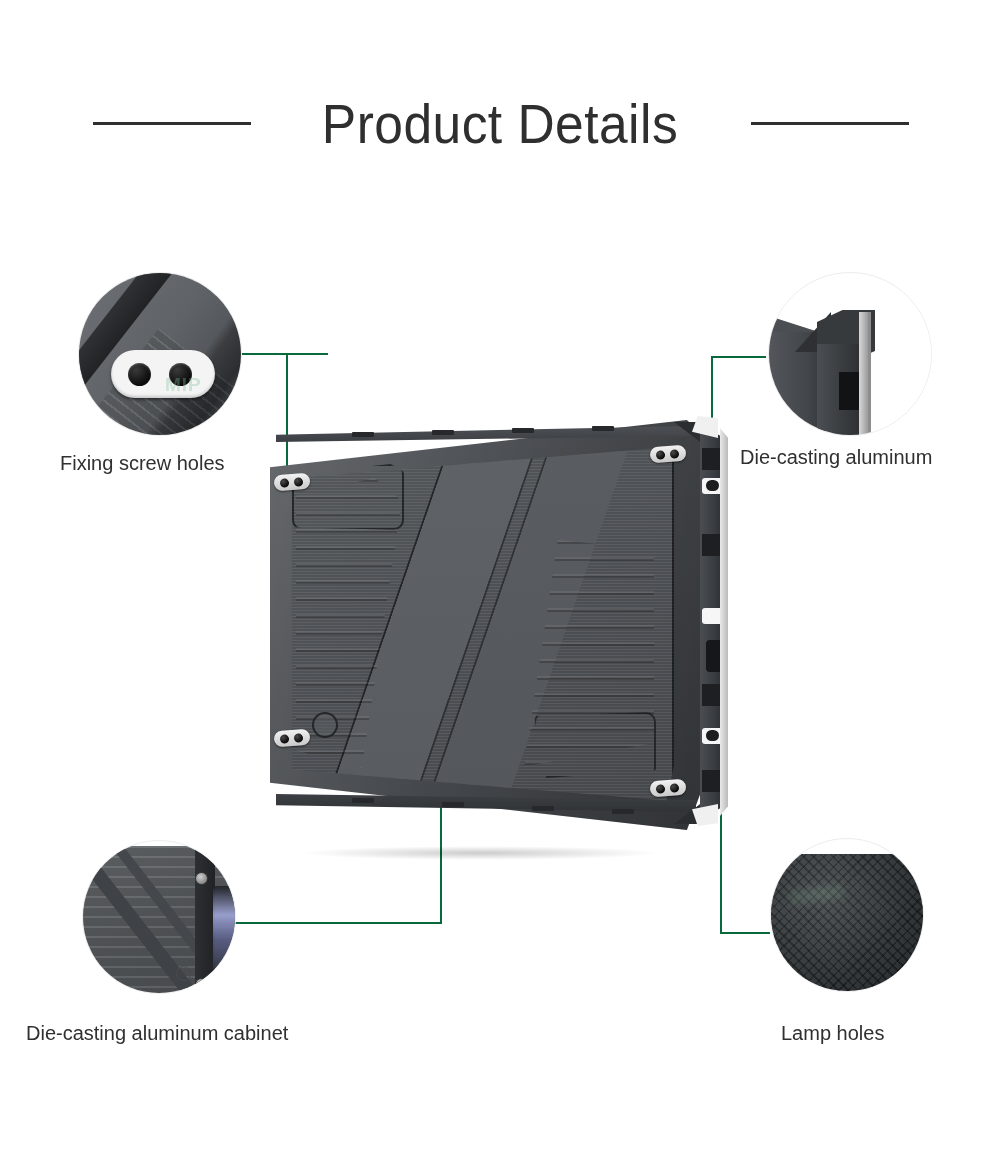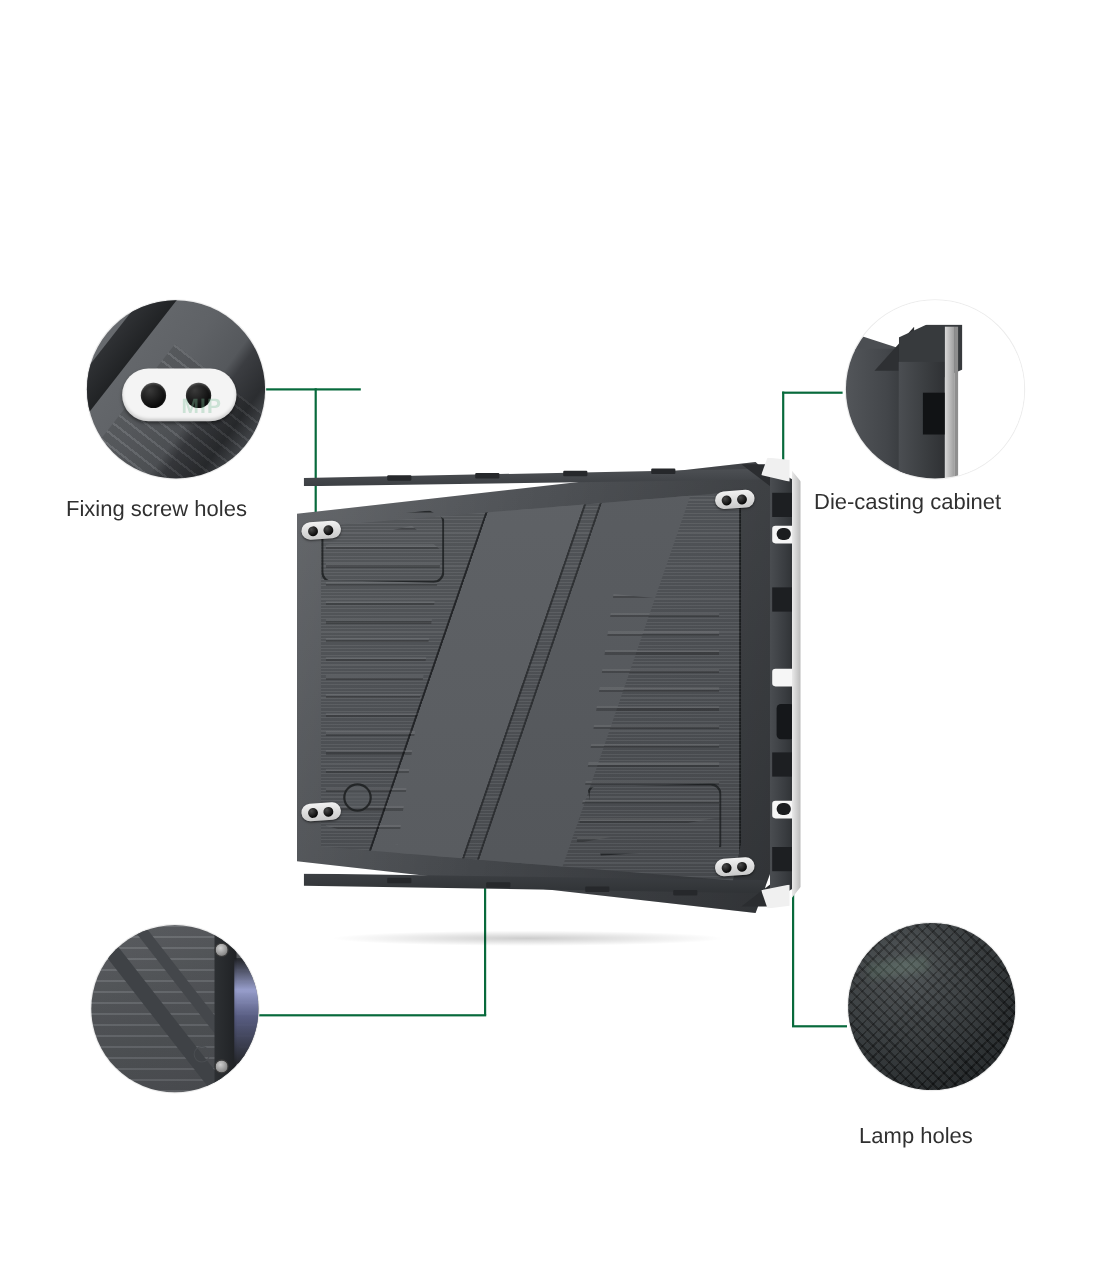--- a/index.html
+++ b/index.html
@@ -32,21 +32,21 @@
 
   
   .conn{position:absolute;background:#086a3c;}
   .conn.h{height:1.6px;}
   .conn.v{width:1.6px;}
   .dot{position:absolute;width:11px;height:11px;border-radius:50%;background:#0a8a3c;}
 
   
   .callout{position:absolute;border-radius:50%;overflow:hidden;background:#fff;
            border:1px solid #ededed;}
-  .callout .inner{position:absolute;left:0;top:0;width:100%;height:100%;}
+  .callout .inner{position:absolute;left:0;top:15px;width:100%;height:100%;}
 
   
   .label{position:absolute;font-size:20px;color:#303030;white-space:nowrap;}
 
   
   .c1-body{position:absolute;left:-14px;top:-16px;width:190px;height:190px;
     background:
       linear-gradient(126deg,#6e7175 0%,#5f6266 46%,#55585c 60%,#3b3d41 64%,#2b2d30 74%,#45484c 80%,#53565a 100%);
   }
   .c1-diag{position:absolute;left:72px;top:-30px;width:26px;height:280px;
@@ -237,20 +237,25 @@
   .tick{position:absolute;height:5px;width:22px;background:#26282b;border-radius:1px;}
 
   .shadow{position:absolute;left:300px;top:846px;width:360px;height:14px;
     background:radial-gradient(ellipse at center,rgba(0,0,0,.20),rgba(0,0,0,0) 70%);}
 </style>
 </head>
 <body>
 
 <div class="stage">
 
+  <div class="header">
+    <div class="rule left"></div>
+    <div class="rule right"></div>
+    <div class="title">Product Details</div>
+  </div>
 
   <div class="conn h" style="left:236px;top:353px;width:92px;"></div>
   <div class="conn v" style="left:286px;top:353px;height:135px;"></div>
   <div class="dot" style="left:281px;top:483px;"></div>
 
   <div class="conn v" style="left:711px;top:356px;height:72px;"></div>
   <div class="conn h" style="left:711px;top:356px;width:55px;"></div>
   <div class="dot" style="left:706px;top:422px;"></div>
 
   <div class="conn h" style="left:234px;top:922px;width:208px;"></div>
@@ -281,35 +286,36 @@
       <div class="c2-ltop"></div>
       <div class="c2-l"></div>
       <div class="c2-tri"></div>
       <div class="c2-wedge"></div>
       <div class="c2-col"></div>
       <div class="c2-blk"></div>
       <div class="c2-rib"></div>
       <div class="c2-thin"></div>
     </div>
   </div>
-  <div class="label" style="left:740px;top:446px;">Die-casting cabinet</div>
+  <div class="label" style="left:740px;top:446px;">Die-casting aluminum</div>
 
   <div class="callout" style="left:82px;top:840px;width:152px;height:152px;">
     <div class="inner">
       <div class="c3-base"></div>
       <div class="c3-ribs"></div>
       <div class="c3-diag"></div>
       <div class="c3-diag2"></div>
       <div class="c3-ring"></div>
       <div class="c3-edge"></div>
       <div class="c3-glow"></div>
       <div class="c3-scr t"></div>
       <div class="c3-scr b"></div>
     </div>
   </div>
+  <div class="label" style="left:26px;top:1022px;">Die-casting aluminum cabinet</div>
 
   <div class="callout" style="left:770px;top:838px;width:152px;height:152px;">
     <div class="inner">
       <div class="c4-mesh"></div>
       <div class="c4-tint"></div>
       <div class="c4-shade"></div>
     </div>
   </div>
   <div class="label" style="left:781px;top:1022px;">Lamp holes</div>
 

